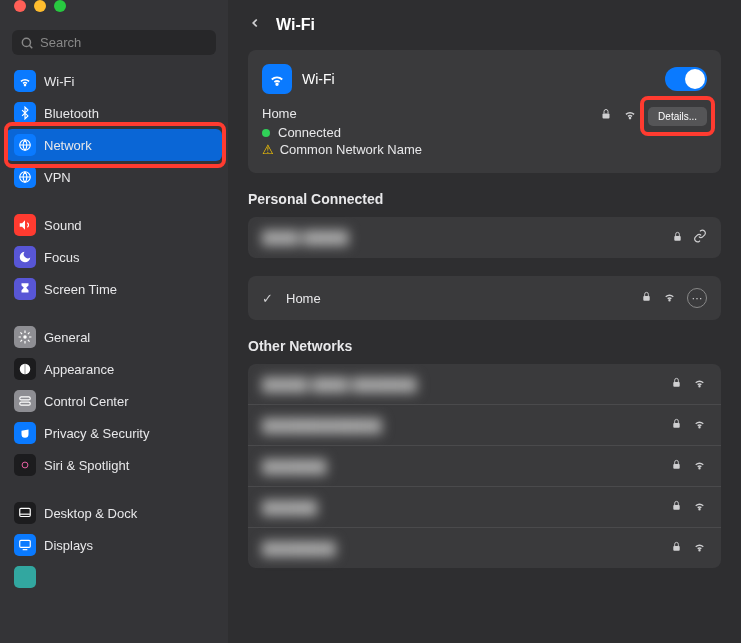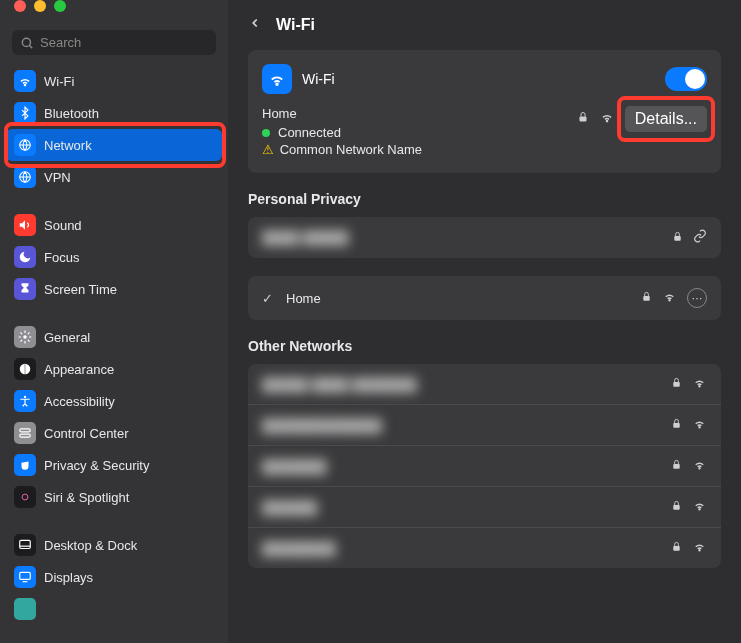--- a/index.html
+++ b/index.html
@@ -35,21 +35,21 @@
 .panel-title { color: #fff; font-size: 14px; }
 .toggle { width: 42px; height: 24px; background: #0a7aff; border-radius: 12px; position: relative; cursor: pointer; }
 .toggle-knob { width: 20px; height: 20px; background: #fff; border-radius: 50%; position: absolute; right: 2px; top: 2px; }
 .network-row { display: flex; justify-content: space-between; align-items: flex-start; }
 .network-info { color: #e8e8ea; font-size: 13px; }
 .network-name { margin-bottom: 4px; }
 .status-line { display: flex; align-items: center; margin-bottom: 2px; }
 .dot-green { width: 8px; height: 8px; background: #30d158; border-radius: 50%; margin-right: 8px; }
 .warn-icon { color: #ffcc00; margin-right: 6px; }
 .network-actions { display: flex; align-items: center; gap: 10px; }
-.details-btn { background: #555557; color: #fff; border: none; padding: 4px 10px; border-radius: 5px; font-size: 16px; cursor: pointer; }
+.details-btn { background: #555557; color: #fff; border: none; padding: 4px 10px; border-radius: 5px; font-size: 10px; cursor: pointer; }
 .details-wrapper { position: relative; display: inline-block; }
 .section-title { color: #e8e8ea; font-size: 14px; font-weight: 600; margin-bottom: 10px; }
 .list-panel { background: #3a3a3c; border-radius: 8px; }
 .list-item { display: flex; align-items: center; justify-content: space-between; padding: 12px 14px; border-bottom: 1px solid #4a4a4c; color: #e8e8ea; font-size: 13px; }
 .list-item:last-child { border-bottom: none; }
 .list-item-left { display: flex; align-items: center; }
 .check { margin-right: 10px; color: #cfcfd1; width: 14px; }
 .right-icons { display: flex; gap: 10px; align-items: center; color: #cfcfd1; }
 .blurred { filter: blur(6px); color: #aaa; user-select: none; }
 .more-btn { width: 20px; height: 20px; border: 1px solid #888; border-radius: 50%; display: flex; align-items: center; justify-content: center; font-size: 11px; color: #cfcfd1; cursor: pointer; }
@@ -151,29 +151,20 @@
         <div class="sidebar-item">
           <div class="sidebar-icon icon-black">
             <svg width="14" height="14" viewBox="0 0 24 24" fill="#fff">
               <circle cx="12" cy="12" r="9"></circle>
               <path d="M12 3v18" stroke="#555" stroke-width="1"></path>
             </svg>
           </div>
           <span>Appearance</span>
         </div>
         <div class="sidebar-item">
-          <div class="sidebar-icon icon-blue">
-            <svg width="14" height="14" viewBox="0 0 24 24" fill="#fff">
-              <circle cx="12" cy="5" r="2"></circle>
-              <path d="M4 9h16M12 9v8M8 21l4-4 4 4" stroke="#fff" stroke-width="2" fill="none"></path>
-            </svg>
-          </div>
-          <span>Accessibility</span>
-        </div>
-        <div class="sidebar-item">
           <div class="sidebar-icon icon-gray">
             <svg width="14" height="14" viewBox="0 0 24 24" fill="none" stroke="#fff" stroke-width="2">
               <rect x="3" y="5" width="18" height="5" rx="2.5"></rect>
               <rect x="3" y="14" width="18" height="5" rx="2.5"></rect>
             </svg>
           </div>
           <span>Control Center</span>
         </div>
         <div class="sidebar-item">
           <div class="sidebar-icon icon-blue">
@@ -268,21 +259,21 @@
               <circle cx="12" cy="19" r="1" fill="#cfcfd1"></circle>
             </svg></span>
         <div class="details-wrapper">
           <div class="hl-red" style="left:-8px;top:-10px;right:-8px;bottom:-10px;"></div>
           <button class="details-btn">Details...</button>
         </div>
       </div>
     </div>
   </div>
 
-  <div class="section-title">Personal Privacy</div>
+  <div class="section-title">Personal Connected</div>
   <div class="list-panel" id="hotspots-list">
       <div class="list-item">
         <div class="list-item-left">
           <span class="blurred">████ █████</span>
         </div>
         <div class="right-icons">
           <span><svg width="11" height="13" viewBox="0 0 24 24" fill="#cfcfd1">
               <rect x="5" y="11" width="14" height="10" rx="2"></rect>
               <path d="M8 11V7a4 4 0 0 1 8 0v4" fill="none" stroke="#cfcfd1" stroke-width="2"></path>
             </svg></span>

